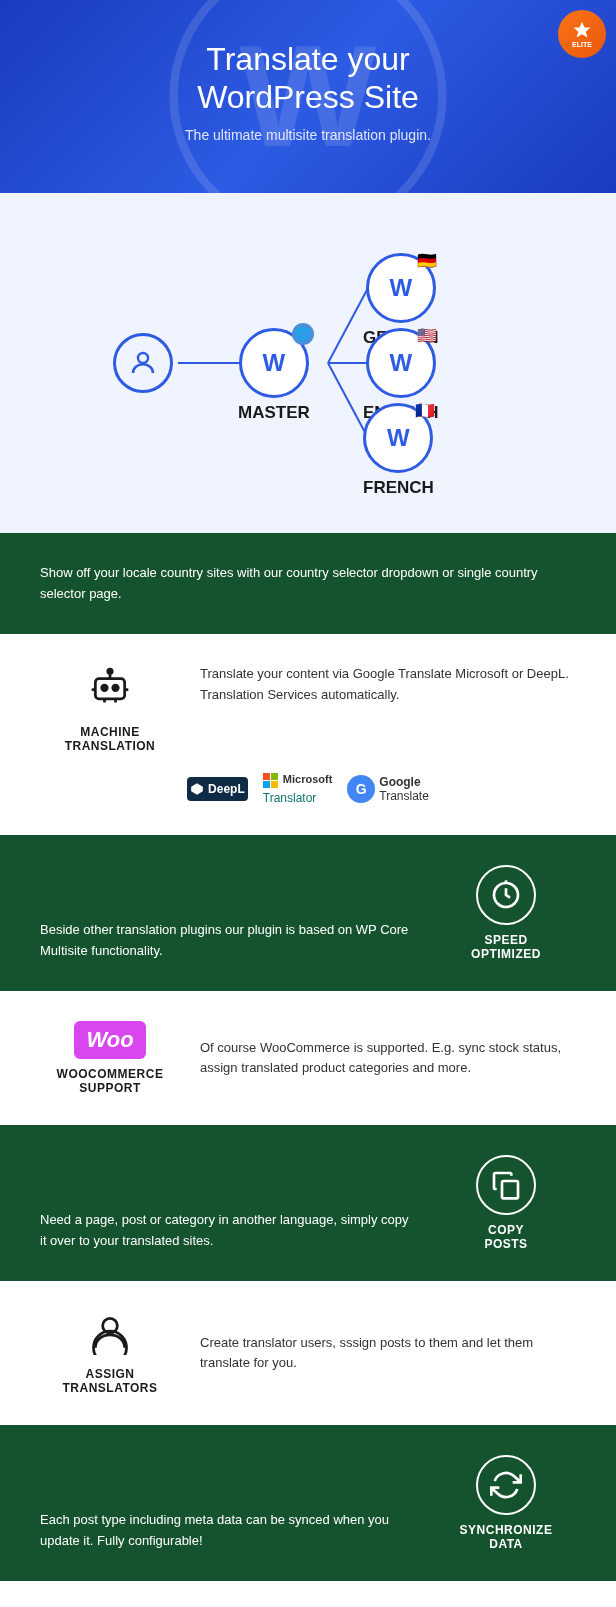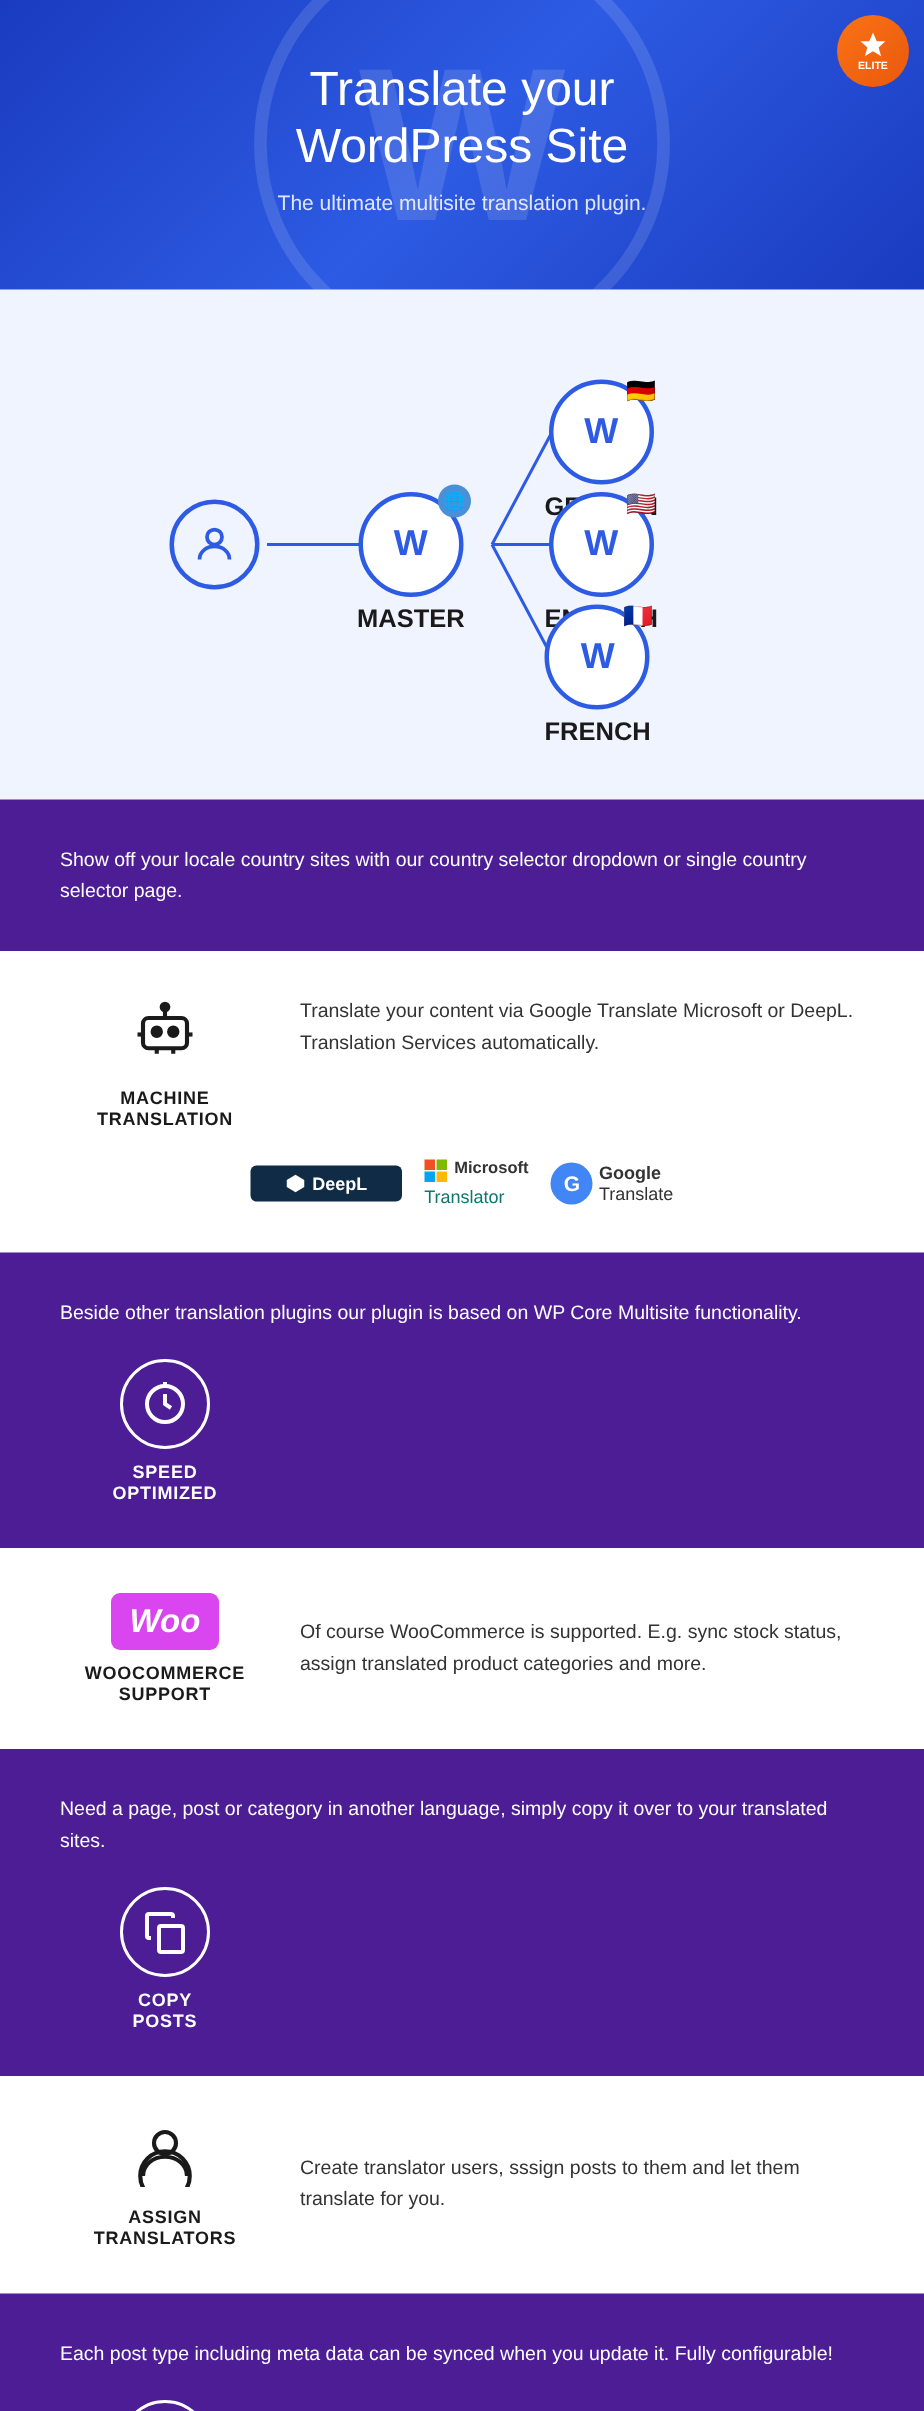--- a/index.html
+++ b/index.html
@@ -118,27 +118,26 @@
     
     .diagram-svg {
       position: absolute;
       top: 0; left: 0;
       width: 100%;
       height: 100%;
     }
 
     
     .feature-blue {
-      background: #4c1d95;
+      background: #14532d;
       color: #fff;
       padding: 30px 40px;
       display: flex;
-      align-items: flex-start;
+      align-items: flex-end;
       gap: 20px;
-      flex-direction: column;
     }
     .feature-text {
       flex: 1;
       font-size: 13px;
       line-height: 1.6;
     }
     .feature-text.white { color: #fff; }
     .feature-text.dark { color: #333; }
     .feature-icon-block {
       width: 140px;
@@ -195,21 +194,21 @@
     .mt-logos {
       display: flex;
       gap: 15px;
       align-items: center;
       justify-content: center;
       flex-wrap: wrap;
     }
     .deepl-logo {
       background: #0f2b46;
       color: #fff;
-      padding: 5px 23px;
+      padding: 5px 3px;
       border-radius: 4px;
       font-size: 12px;
       font-weight: bold;
       display: flex;
       align-items: center;
       gap: 4px;
     }
     .microsoft-logo {
       display: flex;
       flex-direction: column;

